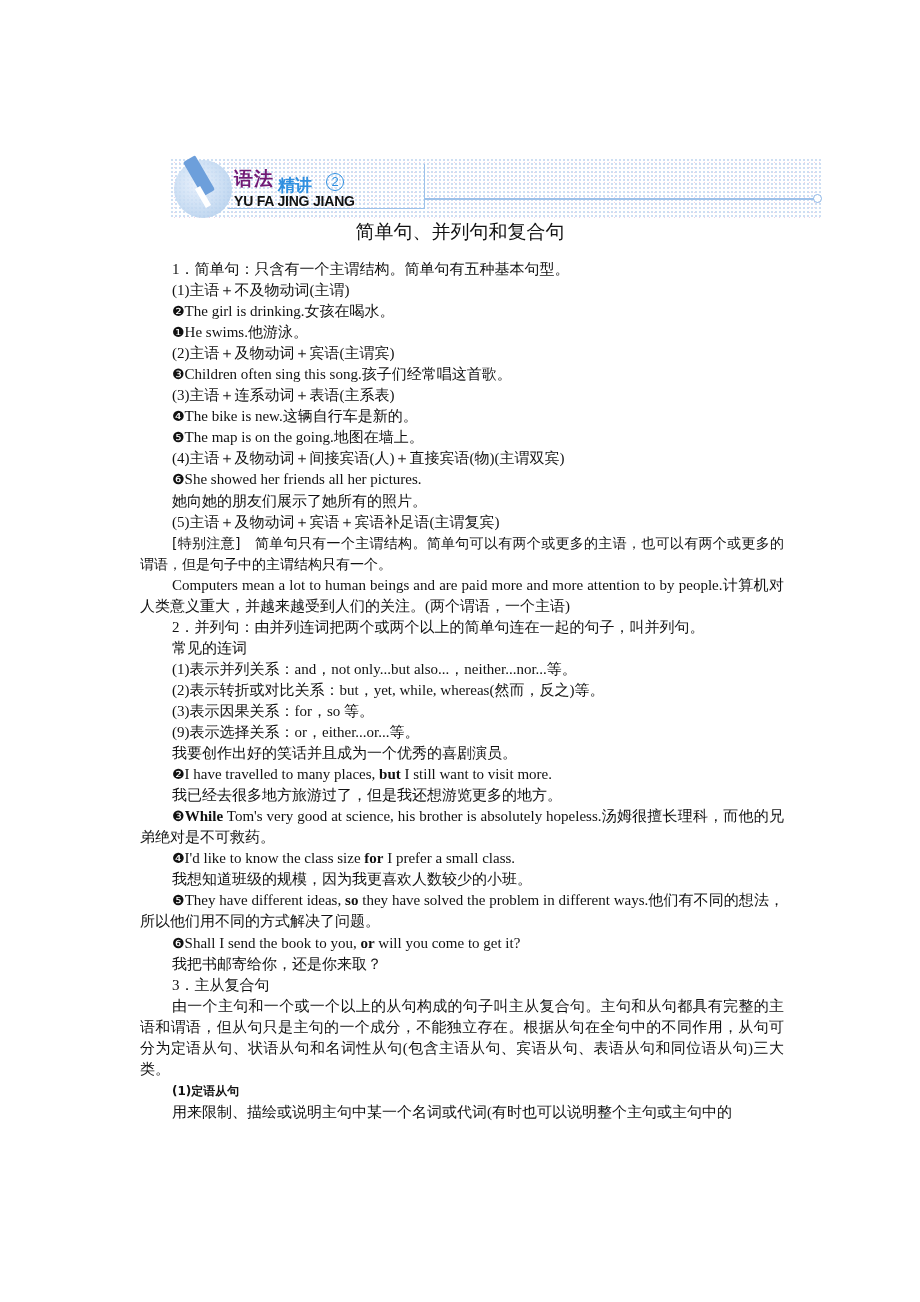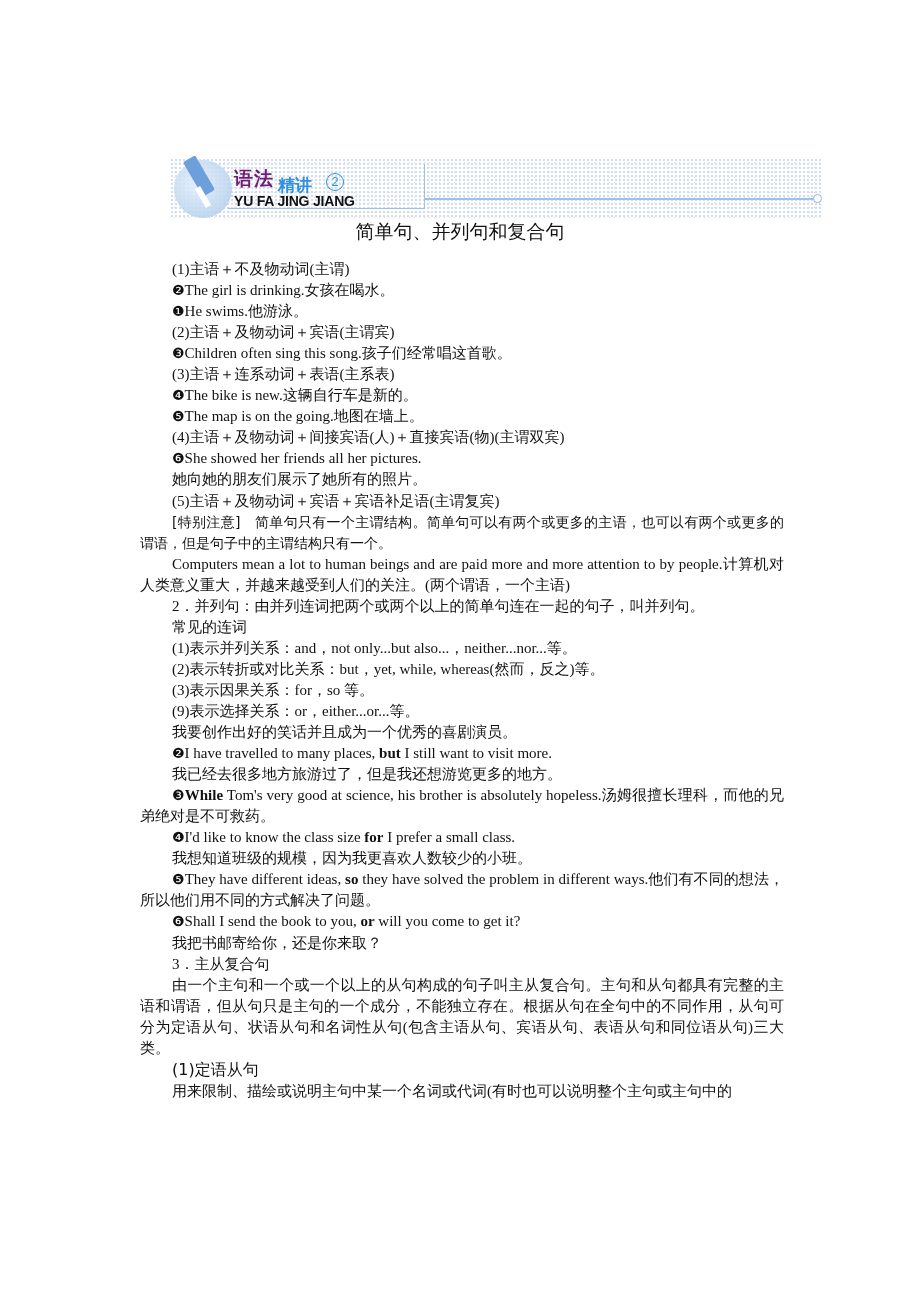--- a/index.html
+++ b/index.html
@@ -29,21 +29,21 @@
   .banner-line { position: absolute; left: 254px; top: 40px; width: 390px; height: 1.5px; background: #9cc1ea; }
   .banner-dot { position: absolute; left: 643px; top: 36px; width: 7px; height: 7px; border: 1.2px solid #8cb6e6;
     border-radius: 50%; background: #fff; }
 
   .doc-title { position: absolute; left: 0; width: 920px; top: 219px; text-align: center; font-size: 19px; }
 
   .content { position: absolute; left: 140px; top: 259px; width: 644px; font-size: 15px; line-height: 21.05px; }
   .p { margin: 0; text-indent: 32px; text-align: justify; }
   .num { font-family: "DejaVu Sans", sans-serif; font-size: 14px; }
   b { font-weight: bold; }
-  .heading-sans { font-family: "DejaVu Sans", sans-serif; font-weight: normal; font-size: 16px; }
+  .heading-sans { font-family: "DejaVu Sans", sans-serif; font-weight: bold; font-size: 12px; }
   .sans { font-family: "DejaVu Sans", sans-serif; font-size: 14px; }
 </style>
 </head>
 <body>
 
 <div class="banner">
   <div class="banner-bg"></div>
   <div class="banner-circle"></div>
   <div class="banner-pen"></div>
   <div class="banner-pen-tip"></div>
@@ -52,20 +52,21 @@
   <span class="banner-title2">精讲</span>
   <span class="banner-num">2</span>
   <span class="banner-sub">YU FA JING JIANG</span>
   <div class="banner-line"></div>
   <div class="banner-dot"></div>
 </div>
 
 <div class="doc-title">简单句、并列句和复合句</div>
 
 <div class="content">
+  <p class="p">1．简单句：只含有一个主谓结构。简单句有五种基本句型。</p>
   <p class="p">(1)主语＋不及物动词(主谓)</p>
   <p class="p"><span class="num">❷</span><span>The girl is drinking.女孩在喝水。</span></p>
   <p class="p"><span class="num">❶</span><span>He swims.他游泳。</span></p>
   <p class="p">(2)主语＋及物动词＋宾语(主谓宾)</p>
   <p class="p"><span class="num">❸</span><span>Children often sing this song.孩子们经常唱这首歌。</span></p>
   <p class="p">(3)主语＋连系动词＋表语(主系表)</p>
   <p class="p"><span class="num">❹</span><span>The bike is new.这辆自行车是新的。</span></p>
   <p class="p"><span class="num">❺</span><span>The map is on the going.地图在墙上。</span></p>
   <p class="p">(4)主语＋及物动词＋间接宾语(人)＋直接宾语(物)(主谓双宾)</p>
   <p class="p"><span class="num">❻</span><span>She showed her friends all her pictures.</span></p>

